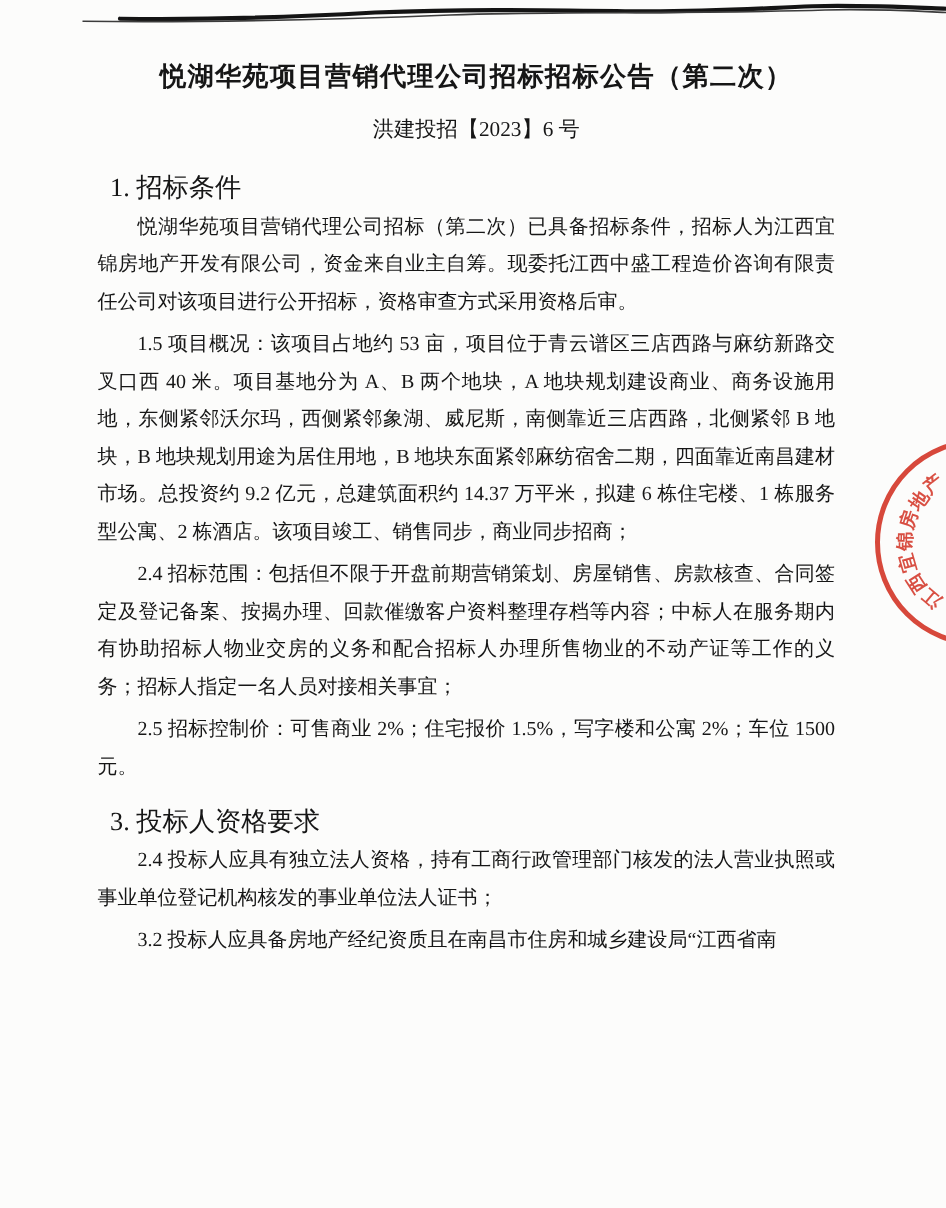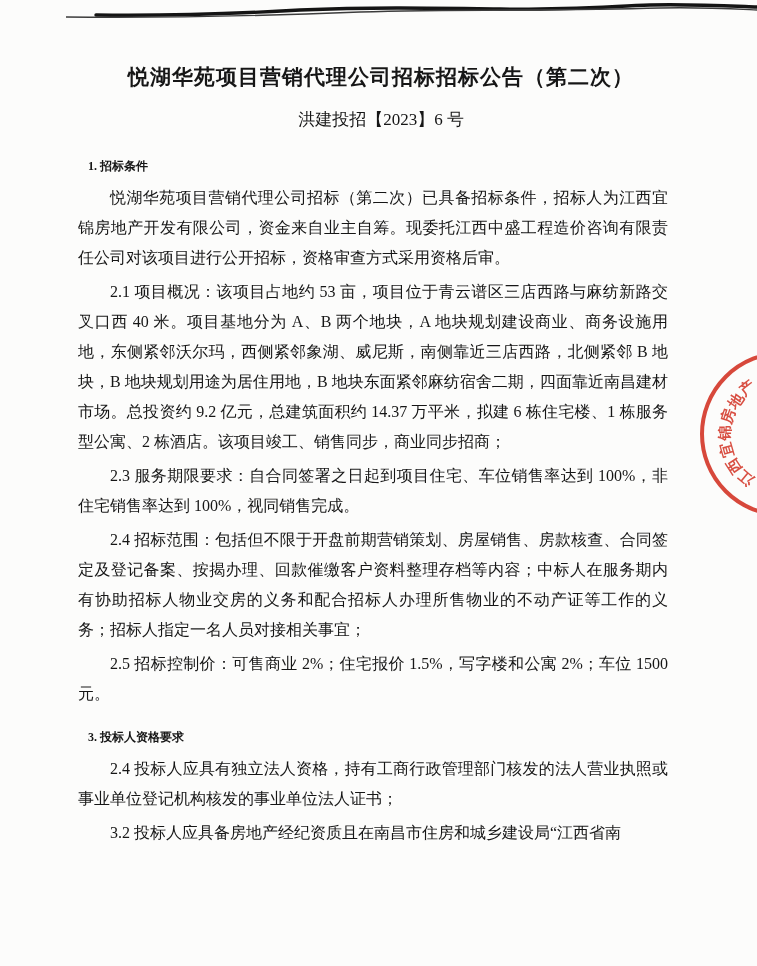--- a/index.html
+++ b/index.html
@@ -15,40 +15,40 @@
     overflow: hidden;
     color: #161616;
   }
   .scan-edge {
     position: absolute; top: 0; left: 0;
     width: 757px; height: 26px;
     pointer-events: none;
   }
   .content {
     position: absolute;
-    left: 78px; top: 16px;
+    left: 78px; top: 0;
     width: 606px;
   }
   .title {
     margin-top: 46px;
     text-align: center;
     font-size: 21px;
     font-weight: bold;
     letter-spacing: 1px;
     line-height: 30px;
   }
   .docnum {
     margin-top: 16px;
     text-align: center;
     font-size: 17px;
     line-height: 24px;
   }
   .sec {
-    font-size: 12px;
-    font-weight: bold;
+    font-size: 21px;
+    font-weight: normal;
     margin: 15px 0 2px 10px;
     line-height: 26px;
   }
   .sec-first { margin-top: 21px; }
   .para {
     font-size: 16px;
     line-height: 30px;
     text-align: justify;
     text-indent: 2em;
     margin: 4px 16px 0 0;
@@ -96,22 +96,21 @@
     <path d="M 66 17 C 160 18, 260 16, 360 12 C 460 9, 560 11, 660 8 C 700 7, 735 9, 757 10" stroke="#3c3c3c" stroke-width="1.4" fill="none"></path>
   </svg>
 
   <div class="content">
     <div class="title">悦湖华苑项目营销代理公司招标招标公告（第二次）</div>
     <div class="docnum">洪建投招【2023】6 号</div>
 
     <div class="sec sec-first">1. 招标条件</div>
     <p class="para">悦湖华苑项目营销代理公司招标（第二次）已具备招标条件，招标人为江西宜锦房地产开发有限公司，资金来自业主自筹。现委托江西中盛工程造价咨询有限责任公司对该项目进行公开招标，资格审查方式采用资格后审。</p>
 
-    <p class="para">2.1 项目概况：该项目占地约 53 亩，项目位于青云谱区三店西路与麻纺新路交叉口西 40 米。项目基地分为 A、B 两个地块，A 地块规划建设商业、商务设施用地，东侧紧邻沃尔玛，西侧紧邻象湖、威尼斯，南侧靠近三店西路，北侧紧邻 B 地块，B 地块规划用途为居住用地，B 地块东面紧邻麻纺宿舍二期，四面靠近南昌建材市场。总投资约 9.2 亿元，总建筑面积约 14.37 万平米，拟建 6 栋住宅楼、1 栋服务型公寓、2 栋酒店。该项目竣工、销售同步，商业同步招商；</p>
-    <p class="para">2.3 服务期限要求：自合同签署之日起到项目住宅、车位销售率达到 100%，非住宅销售率达到 100%，视同销售完成。</p>
+    <p class="para">1.5 项目概况：该项目占地约 53 亩，项目位于青云谱区三店西路与麻纺新路交叉口西 40 米。项目基地分为 A、B 两个地块，A 地块规划建设商业、商务设施用地，东侧紧邻沃尔玛，西侧紧邻象湖、威尼斯，南侧靠近三店西路，北侧紧邻 B 地块，B 地块规划用途为居住用地，B 地块东面紧邻麻纺宿舍二期，四面靠近南昌建材市场。总投资约 9.2 亿元，总建筑面积约 14.37 万平米，拟建 6 栋住宅楼、1 栋服务型公寓、2 栋酒店。该项目竣工、销售同步，商业同步招商；</p>
     <p class="para">2.4 招标范围：包括但不限于开盘前期营销策划、房屋销售、房款核查、合同签定及登记备案、按揭办理、回款催缴客户资料整理存档等内容；中标人在服务期内有协助招标人物业交房的义务和配合招标人办理所售物业的不动产证等工作的义务；招标人指定一名人员对接相关事宜；</p>
     <p class="para">2.5 招标控制价：可售商业 2%；住宅报价 1.5%，写字楼和公寓 2%；车位 1500 元。</p>
 
     <div class="sec">3. 投标人资格要求</div>
     <p class="para">2.4 投标人应具有独立法人资格，持有工商行政管理部门核发的法人营业执照或事业单位登记机构核发的事业单位法人证书；</p>
     <p class="para">3.2 投标人应具备房地产经纪资质且在南昌市住房和城乡建设局“江西省南</p>
   </div>
 
   <div class="stamp">
     <div class="stamp-ring"></div>

